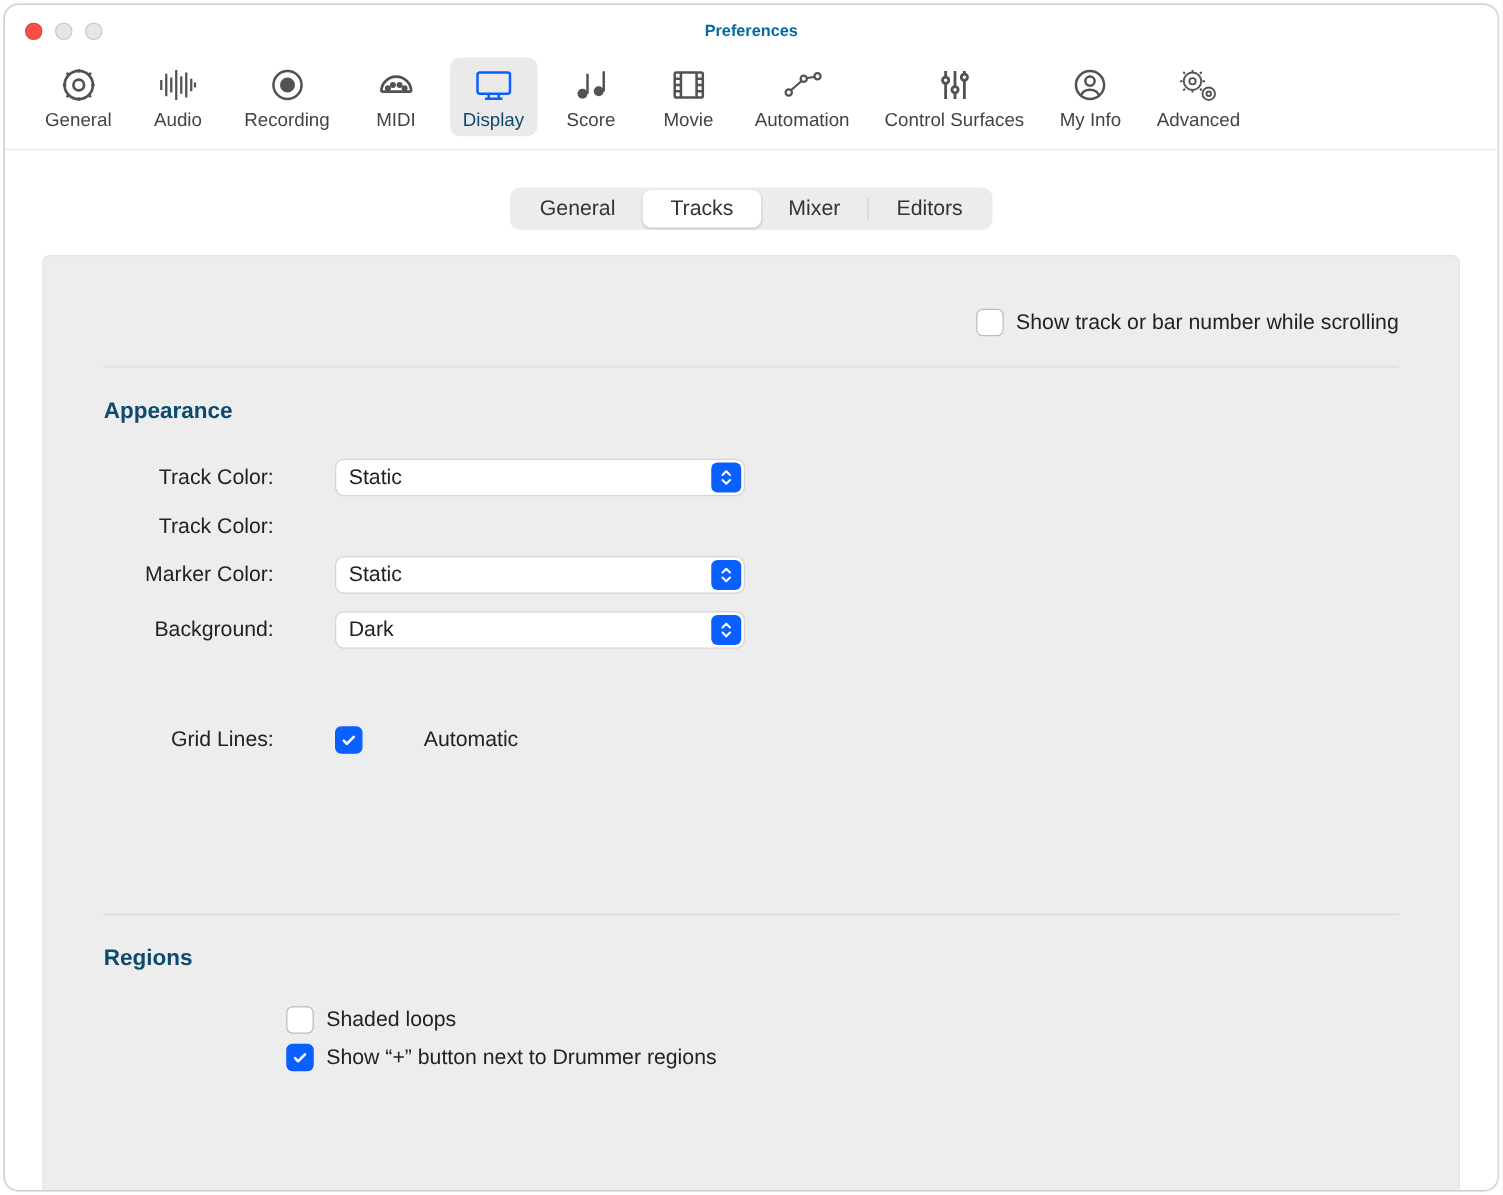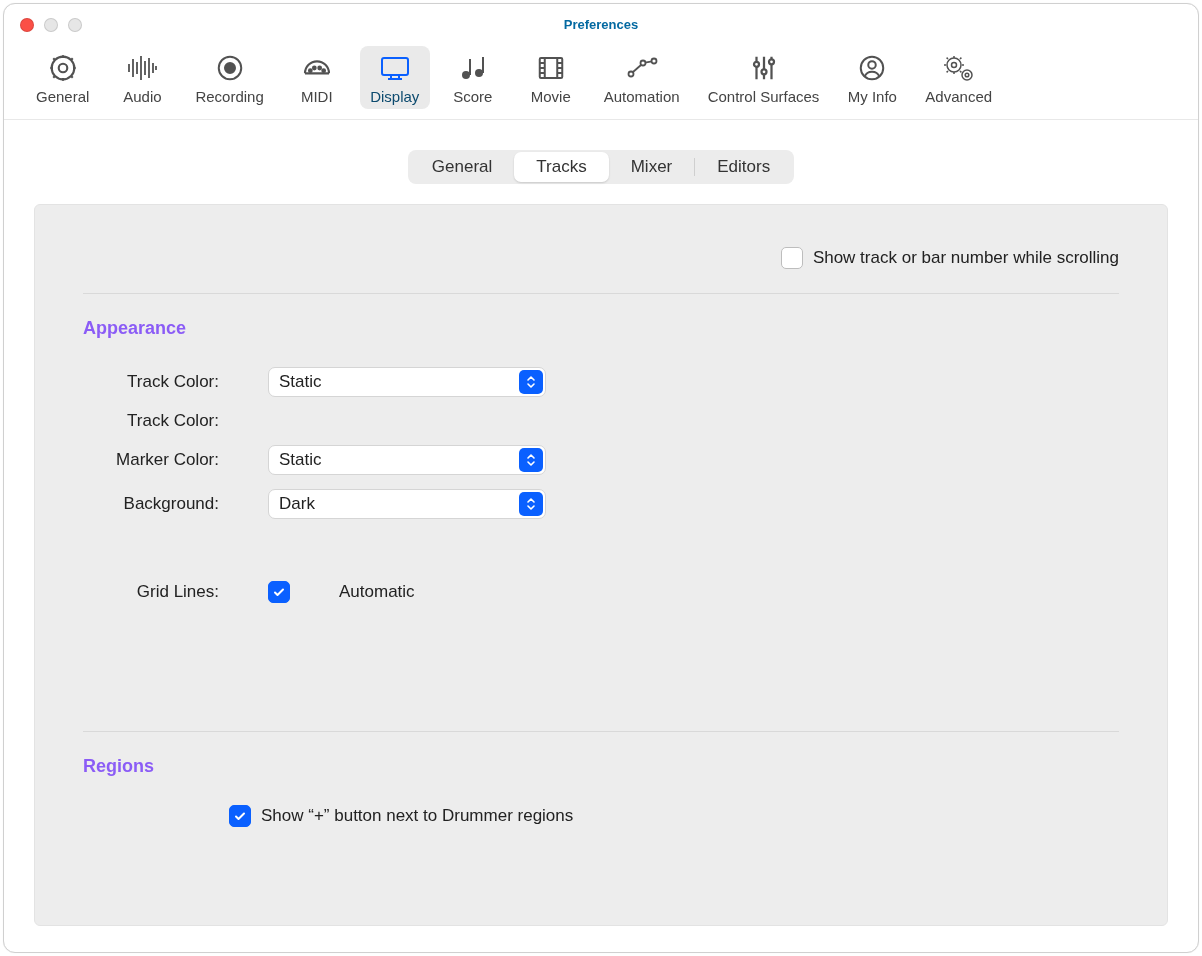--- a/index.html
+++ b/index.html
@@ -157,27 +157,27 @@
     color: #222;
   }
   .divider {
     border: none;
     border-top: 1px solid #d9d9d9;
     margin: 24px 0 24px 0;
   }
   .section-title {
     font-weight: 700;
     font-size: 18px;
-    color: #8b5cf6;
+    color: #0c4a6e;
     margin-bottom: 28px;
   }
   .select-wrap {
     display: flex;
     position: relative;
-    width: 278px;
+    width: 328px;
     height: 30px;
     border: 1px solid #d5d5d5;
     border-radius: 7px;
     background: #fff;
     align-items: center;
     padding-left: 10px;
     font-size: 17px;
     color: #222;
   }
   .select-arrow {
@@ -425,20 +425,26 @@
           <span class="check-label">Automatic</span>
         </div>
       </div>
 
       <div style="height:90px"></div>
       <hr class="divider">
 
       <div class="section-title">Regions</div>
 
       <div class="checkbox-row">
+        <div class="checkbox">
+          
+        </div>
+        <span class="check-label">Shaded loops</span>
+      </div>
+      <div class="checkbox-row">
         <div class="checkbox checked">
           <svg width="14" height="14" viewBox="0 0 14 14">
               <path d="M3 7.5l2.5 2.5L11 4.5" stroke="#fff" stroke-width="2" fill="none" stroke-linecap="round" stroke-linejoin="round"></path>
             </svg>
         </div>
         <span class="check-label">Show “+” button next to Drummer regions</span>
       </div>
 
     </div>
   </div>

